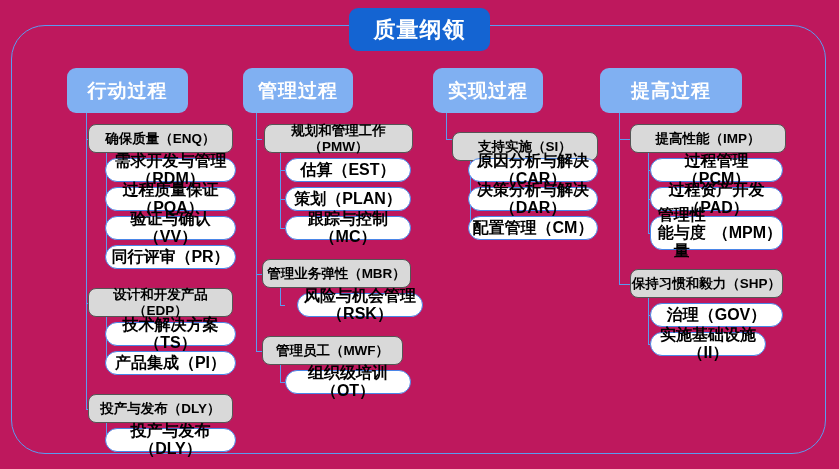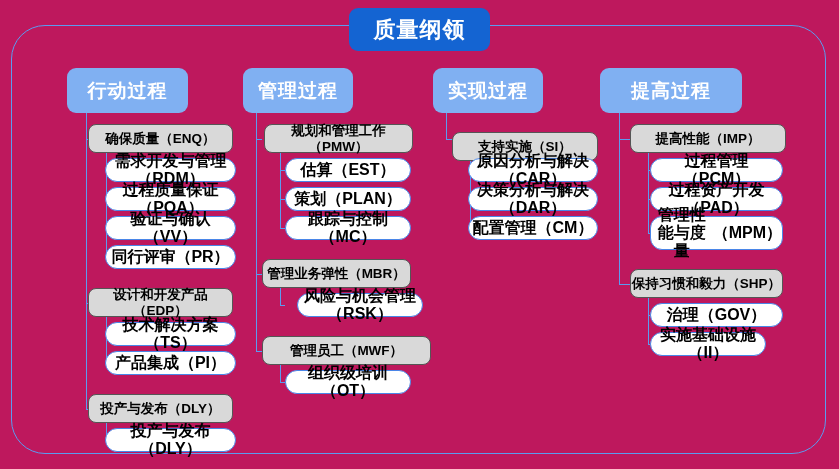--- a/index.html
+++ b/index.html
@@ -166,21 +166,21 @@
       <div class="leaf-box" style="left: 285px; top: 187px; width: 126px; height: 24px;">策划（PLAN）</div>
       <div class="conn h" style="left: 280px; top: 199px; width: 5px;"></div>
       <div class="leaf-box" style="left: 285px; top: 216px; width: 126px; height: 24px;">跟踪与控制（MC）</div>
       <div class="conn h" style="left: 280px; top: 228px; width: 5px;"></div>
       <div class="conn v" style="left: 280px; top: 153px; height: 75px;"></div>
       <div class="group-box" style="left: 262px; top: 259px; width: 149px;">管理业务弹性（MBR）</div>
       <div class="conn h" style="left: 256px; top: 273.5px; width: 6px;"></div>
       <div class="leaf-box" style="left: 285px; top: 293px; width: 126px; height: 24px; margin-left: 12px;">风险与机会管理（RSK）</div>
       <div class="conn h" style="left: 280px; top: 305px; width: 5px;"></div>
       <div class="conn v" style="left: 280px; top: 288px; height: 17px;"></div>
-      <div class="group-box" style="left: 262px; top: 336px; width: 169px;">管理员工（MWF）</div>
+      <div class="group-box" style="left: 262px; top: 336px; width: 141px;">管理员工（MWF）</div>
       <div class="conn h" style="left: 256px; top: 350.5px; width: 6px;"></div>
       <div class="leaf-box" style="left: 285px; top: 370px; width: 126px; height: 24px;">组织级培训（OT）</div>
       <div class="conn h" style="left: 280px; top: 382px; width: 5px;"></div>
       <div class="conn v" style="left: 280px; top: 365px; height: 17px;"></div>
       <div class="conn v" style="left: 256px; top: 113px; height: 237.5px;"></div>
       <div class="col-header" style="left: 433px; top: 68px; width: 110px;">实现过程</div>
       <div class="group-box" style="left: 452px; top: 132px; width: 146px;">支持实施（SI）</div>
       <div class="conn h" style="left: 446px; top: 138.5px; width: 6px;"></div>
       <div class="leaf-box" style="left: 468px; top: 158px; width: 130px; height: 24px;">原因分析与解决（CAR）</div>
       <div class="conn h" style="left: 470px; top: 170px;"></div>

